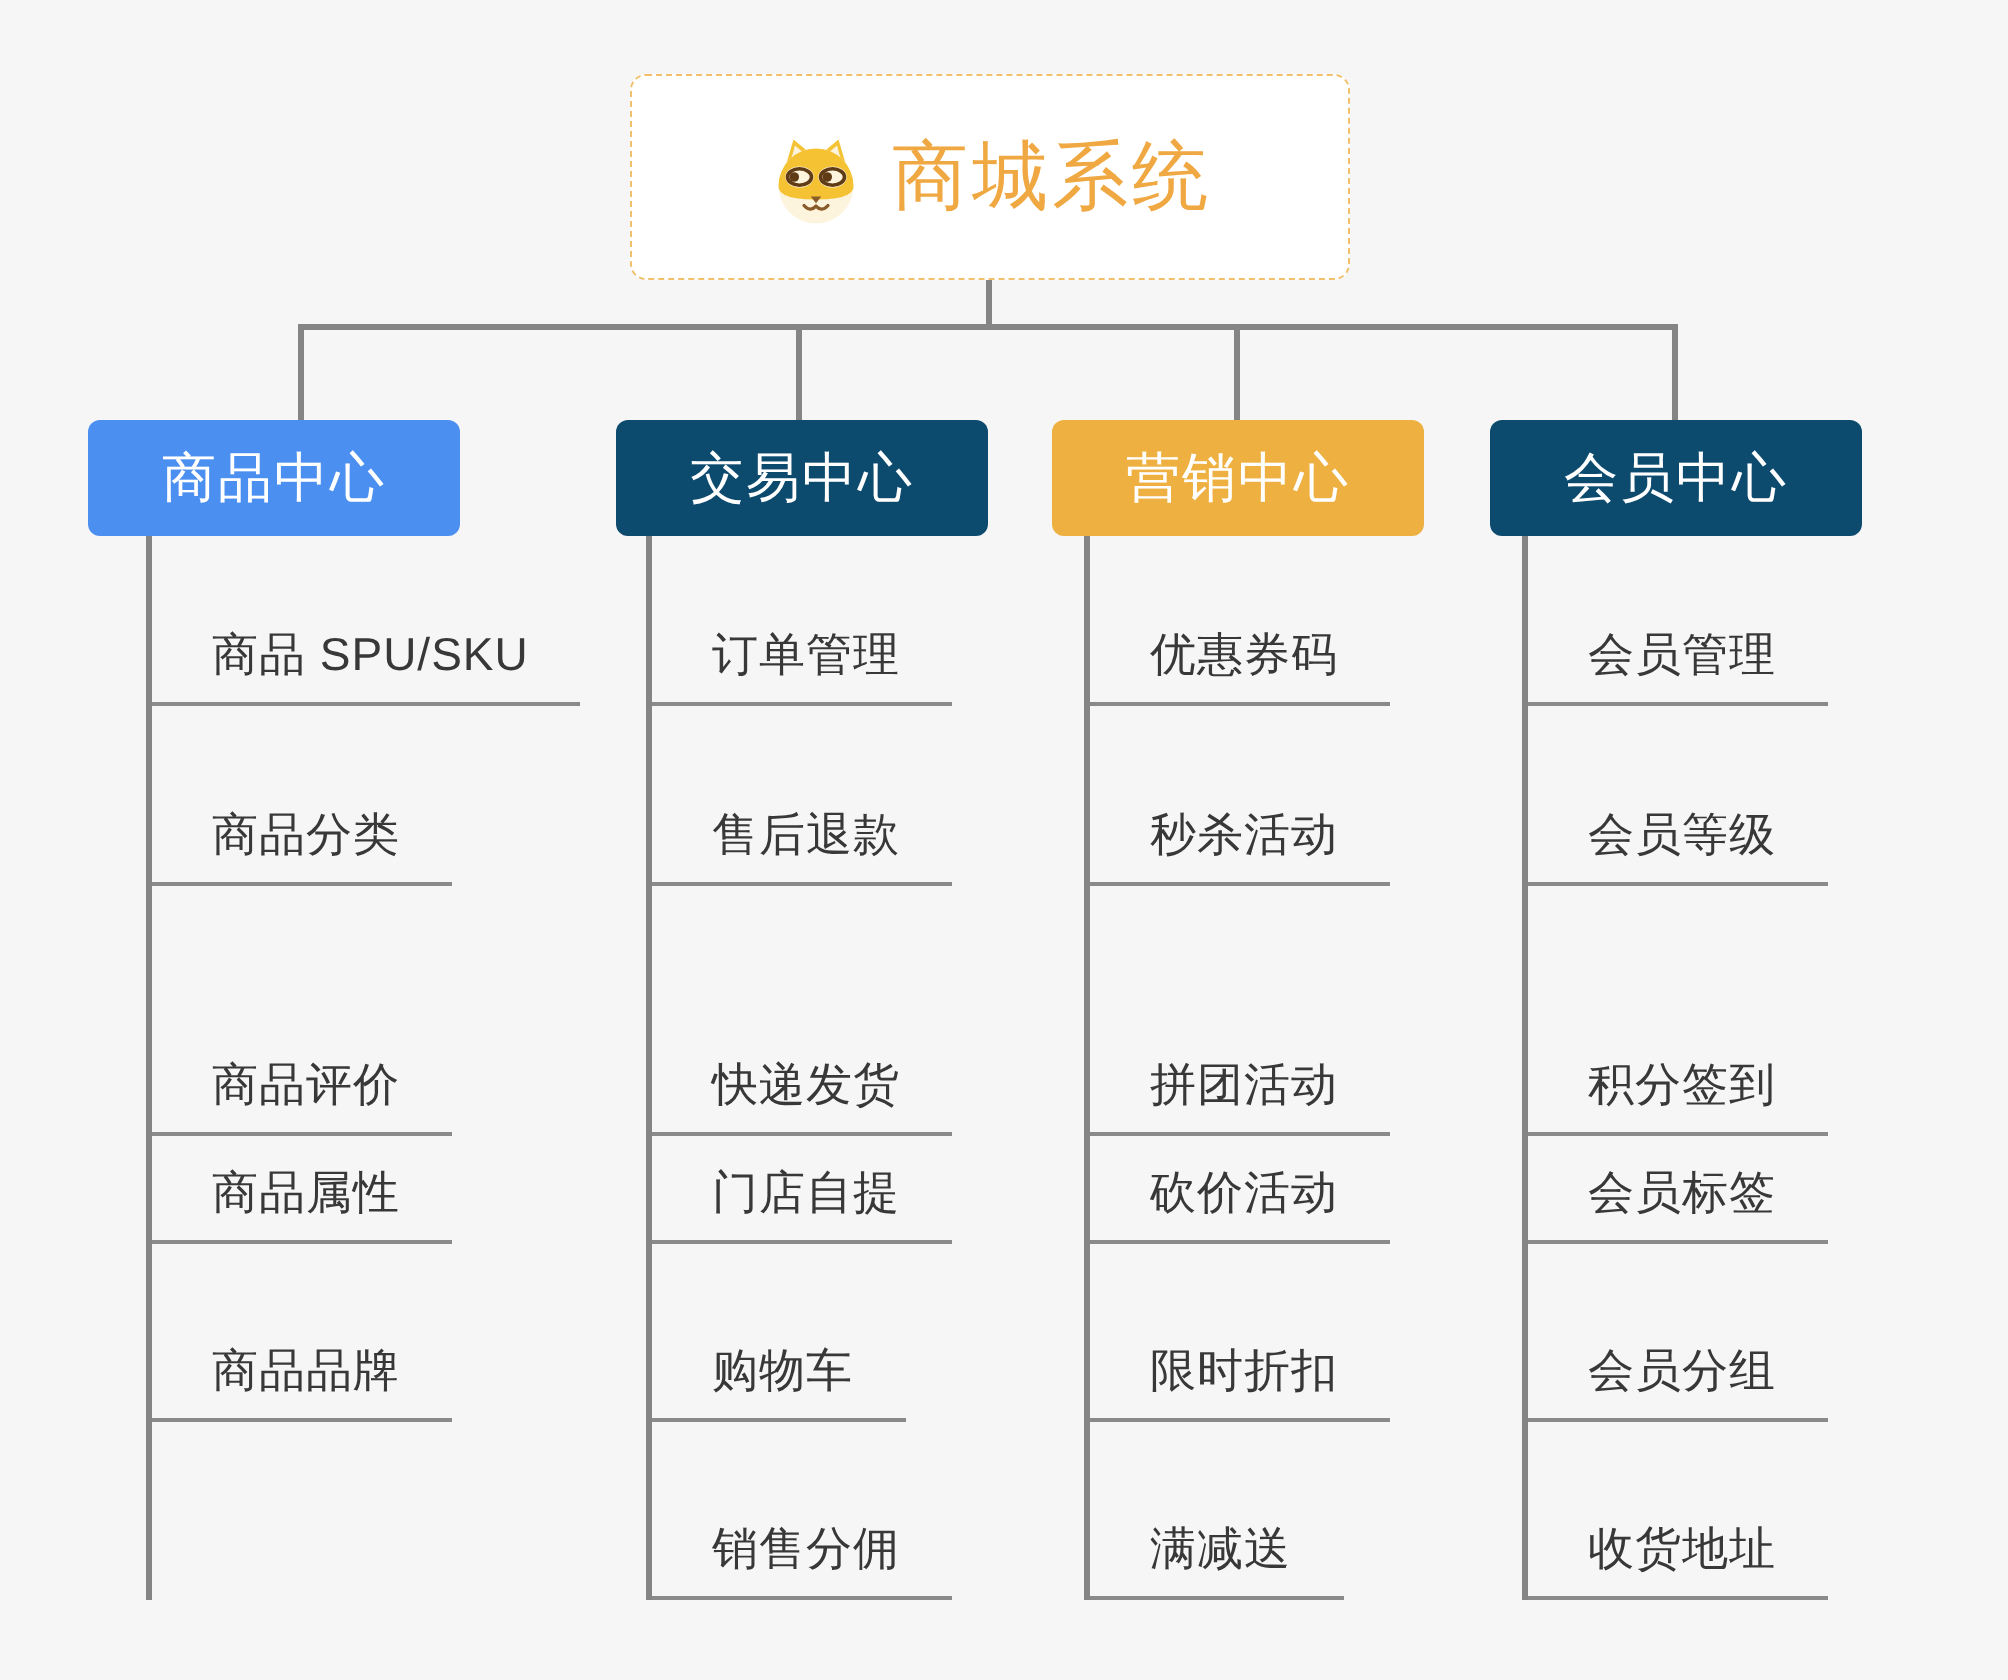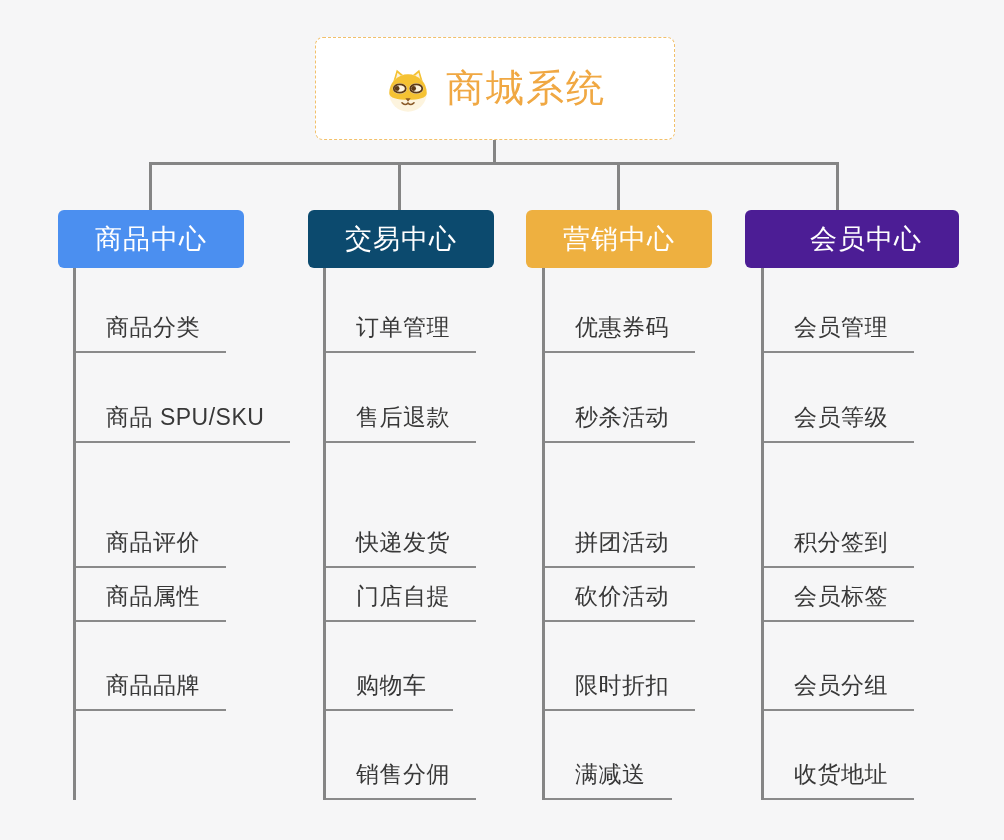--- a/index.html
+++ b/index.html
@@ -98,36 +98,36 @@
       <circle cx="17.5" cy="30" r="3.2" fill="#5f3b16"></circle>
       <circle cx="39.5" cy="30" r="3.2" fill="#5f3b16"></circle>
 
       <path d="M28.5 43 h7 l-3.5 4.5 z" fill="#8a5a28"></path>
 
       <path d="M24 49 q4 4.5 8 0.5 q4 4 8 -0.5" stroke="#8a5a28" stroke-width="2.2" fill="none" stroke-linecap="round"></path>
     </svg>
     <span class="root-label">商城系统</span>
   </div>
 
-  <div class="branch-header" style="left: 58px; background-color: rgb(75, 143, 240);">
+  <div class="branch-header" style="left: 44px; background-color: rgb(75, 143, 240);">
     <span>商品中心</span>
   </div>
   <div class="branch-header" style="left: 308px; background-color: #0c4a6e;">
     <span>交易中心</span>
   </div>
   <div class="branch-header" style="left: 526px; background-color: rgb(238, 176, 64);">
     <span>营销中心</span>
   </div>
-  <div class="branch-header" style="left: 745px; background-color: #4c1d95; padding-left: 28px;">
+  <div class="branch-header" style="left: 745px; background-color: #0c4a6e;">
     <span>会员中心</span>
   </div>
 
   <div class="col" style="left:73px;">
+    <div class="leaf">商品 SPU/SKU</div>
     <div class="leaf">商品分类</div>
-    <div class="leaf">商品 SPU/SKU</div>
     <div class="leaf">商品评价</div>
     <div class="leaf">商品属性</div>
     <div class="leaf">商品品牌</div>
   </div>
 
   <div class="col" style="left:323px;">
     <div class="leaf">订单管理</div>
     <div class="leaf">售后退款</div>
     <div class="leaf">快递发货</div>
     <div class="leaf">门店自提</div>

